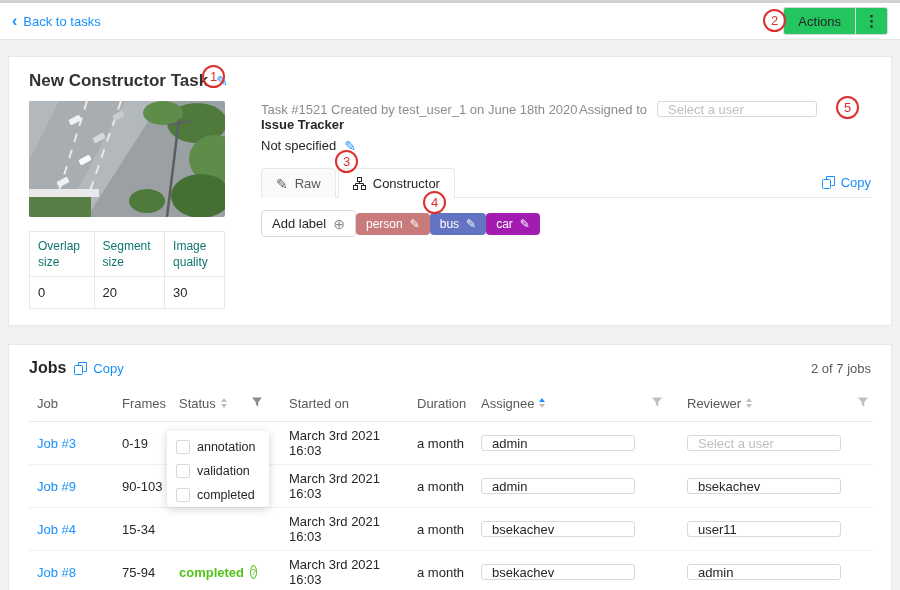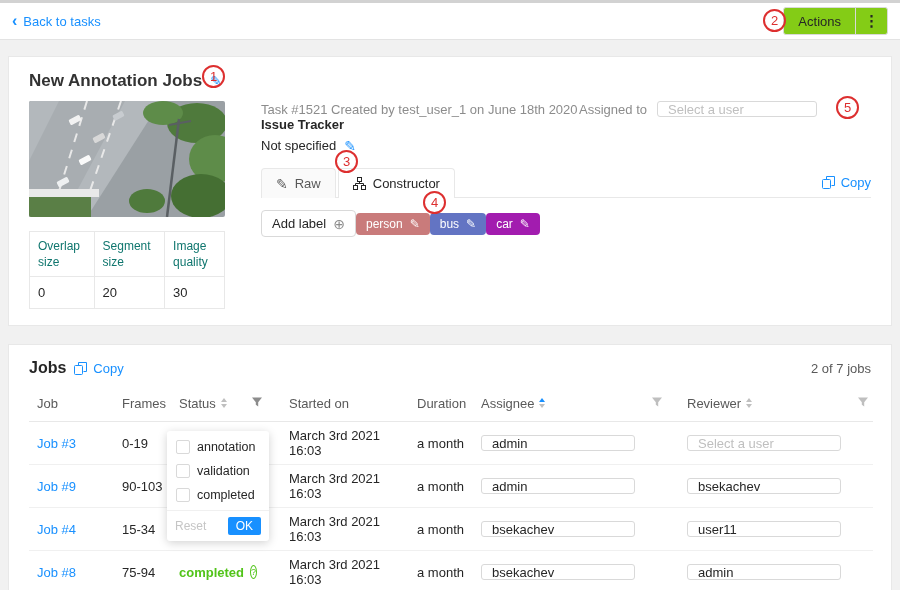--- a/index.html
+++ b/index.html
@@ -5,21 +5,21 @@
   * {box-sizing:border-box;margin:0;padding:0;}
   html,body{width:900px;height:590px;}
   body{font-family:"Liberation Sans",sans-serif;background:#f1f1f1;overflow:hidden;}
   #app{position:relative;width:900px;height:590px;overflow:hidden;}
 
   .topstrip{height:3px;background:#d2d2d2;}
   .topbar{height:37px;background:#fff;border-bottom:1px solid #e3e3e3;display:flex;align-items:center;padding:0 12px;}
   .back{color:#1890ff;font-size:13px;display:flex;gap:6px;align-items:center;cursor:pointer;}
   .back .chev{font-size:16px;line-height:1;font-weight:700;}
   .topbar-spacer{flex:1;}
-  .actions-btn{display:flex;align-items:stretch;border:1px solid #d9d9d9;border-radius:3px;background:#84cc16;height:28px;margin-left:46px;cursor:pointer;}
+  .actions-btn{display:flex;align-items:stretch;border:1px solid #d9d9d9;border-radius:3px;background:#22c55e;height:28px;margin-left:46px;cursor:pointer;}
   .actions-label{padding:0 14px;font-size:13px;color:#262626;display:flex;align-items:center;}
   .actions-dots{border-left:1px solid #d9d9d9;padding:0 8px;font-size:15px;color:#262626;font-weight:700;display:flex;align-items:center;}
 
   .card{background:#fff;border:1px solid #e8e8e8;margin:0 8px;}
   .main-card{margin-top:16px;padding:14px 20px 16px;}
   .task-title-row{display:flex;align-items:center;gap:8px;}
   .task-title{font-size:17px;font-weight:600;color:#333;}
   .edit-ic{color:#1890ff;font-size:14px;cursor:pointer;line-height:1;}
   .task-body{display:flex;gap:36px;margin-top:10px;}
   .left-col{width:196px;flex:none;}
@@ -92,21 +92,21 @@
     </span>
     <span class="topbar-spacer"></span>
     <span class="actions-btn">
       <span class="actions-label">Actions</span>
       <span class="actions-dots">⋮</span>
     </span>
   </div>
 
   <div class="card main-card">
     <div class="task-title-row">
-      <span class="task-title">New Annotation Jobs</span>
+      <span class="task-title">New Constructor Task</span>
       <span class="edit-ic">✎</span>
     </div>
 
     <div class="task-body">
 
       <div class="left-col">
         <svg class="preview" viewBox="0 0 196 116" xmlns="http://www.w3.org/2000/svg">
           <rect x="0" y="0" width="196" height="116" fill="#9aa0a4"></rect>
           <polygon points="0,0 132,0 58,116 0,116" fill="#b3b8bc"></polygon>
           <polygon points="30,0 96,0 34,116 0,116 0,60" fill="#a8adb1"></polygon>
@@ -357,24 +357,20 @@
       <span>annotation</span>
     </div>
     <div class="dd-item">
       <span class="cb"></span>
       <span>validation</span>
     </div>
     <div class="dd-item">
       <span class="cb"></span>
       <span>completed</span>
     </div>
-    <div class="dd-footer">
-      <span class="dd-reset">Reset</span>
-      <button class="dd-ok">OK</button>
-    </div>
   </div>
 
   <span class="marker" style="left:202px;top:65px">1</span>
   <span class="marker" style="left:763px;top:9px">2</span>
   <span class="marker" style="left:335px;top:150px">3</span>
   <span class="marker" style="left:423px;top:191px">4</span>
   <span class="marker" style="left:836px;top:96px">5</span>
 </div>
 
 </body></html>

